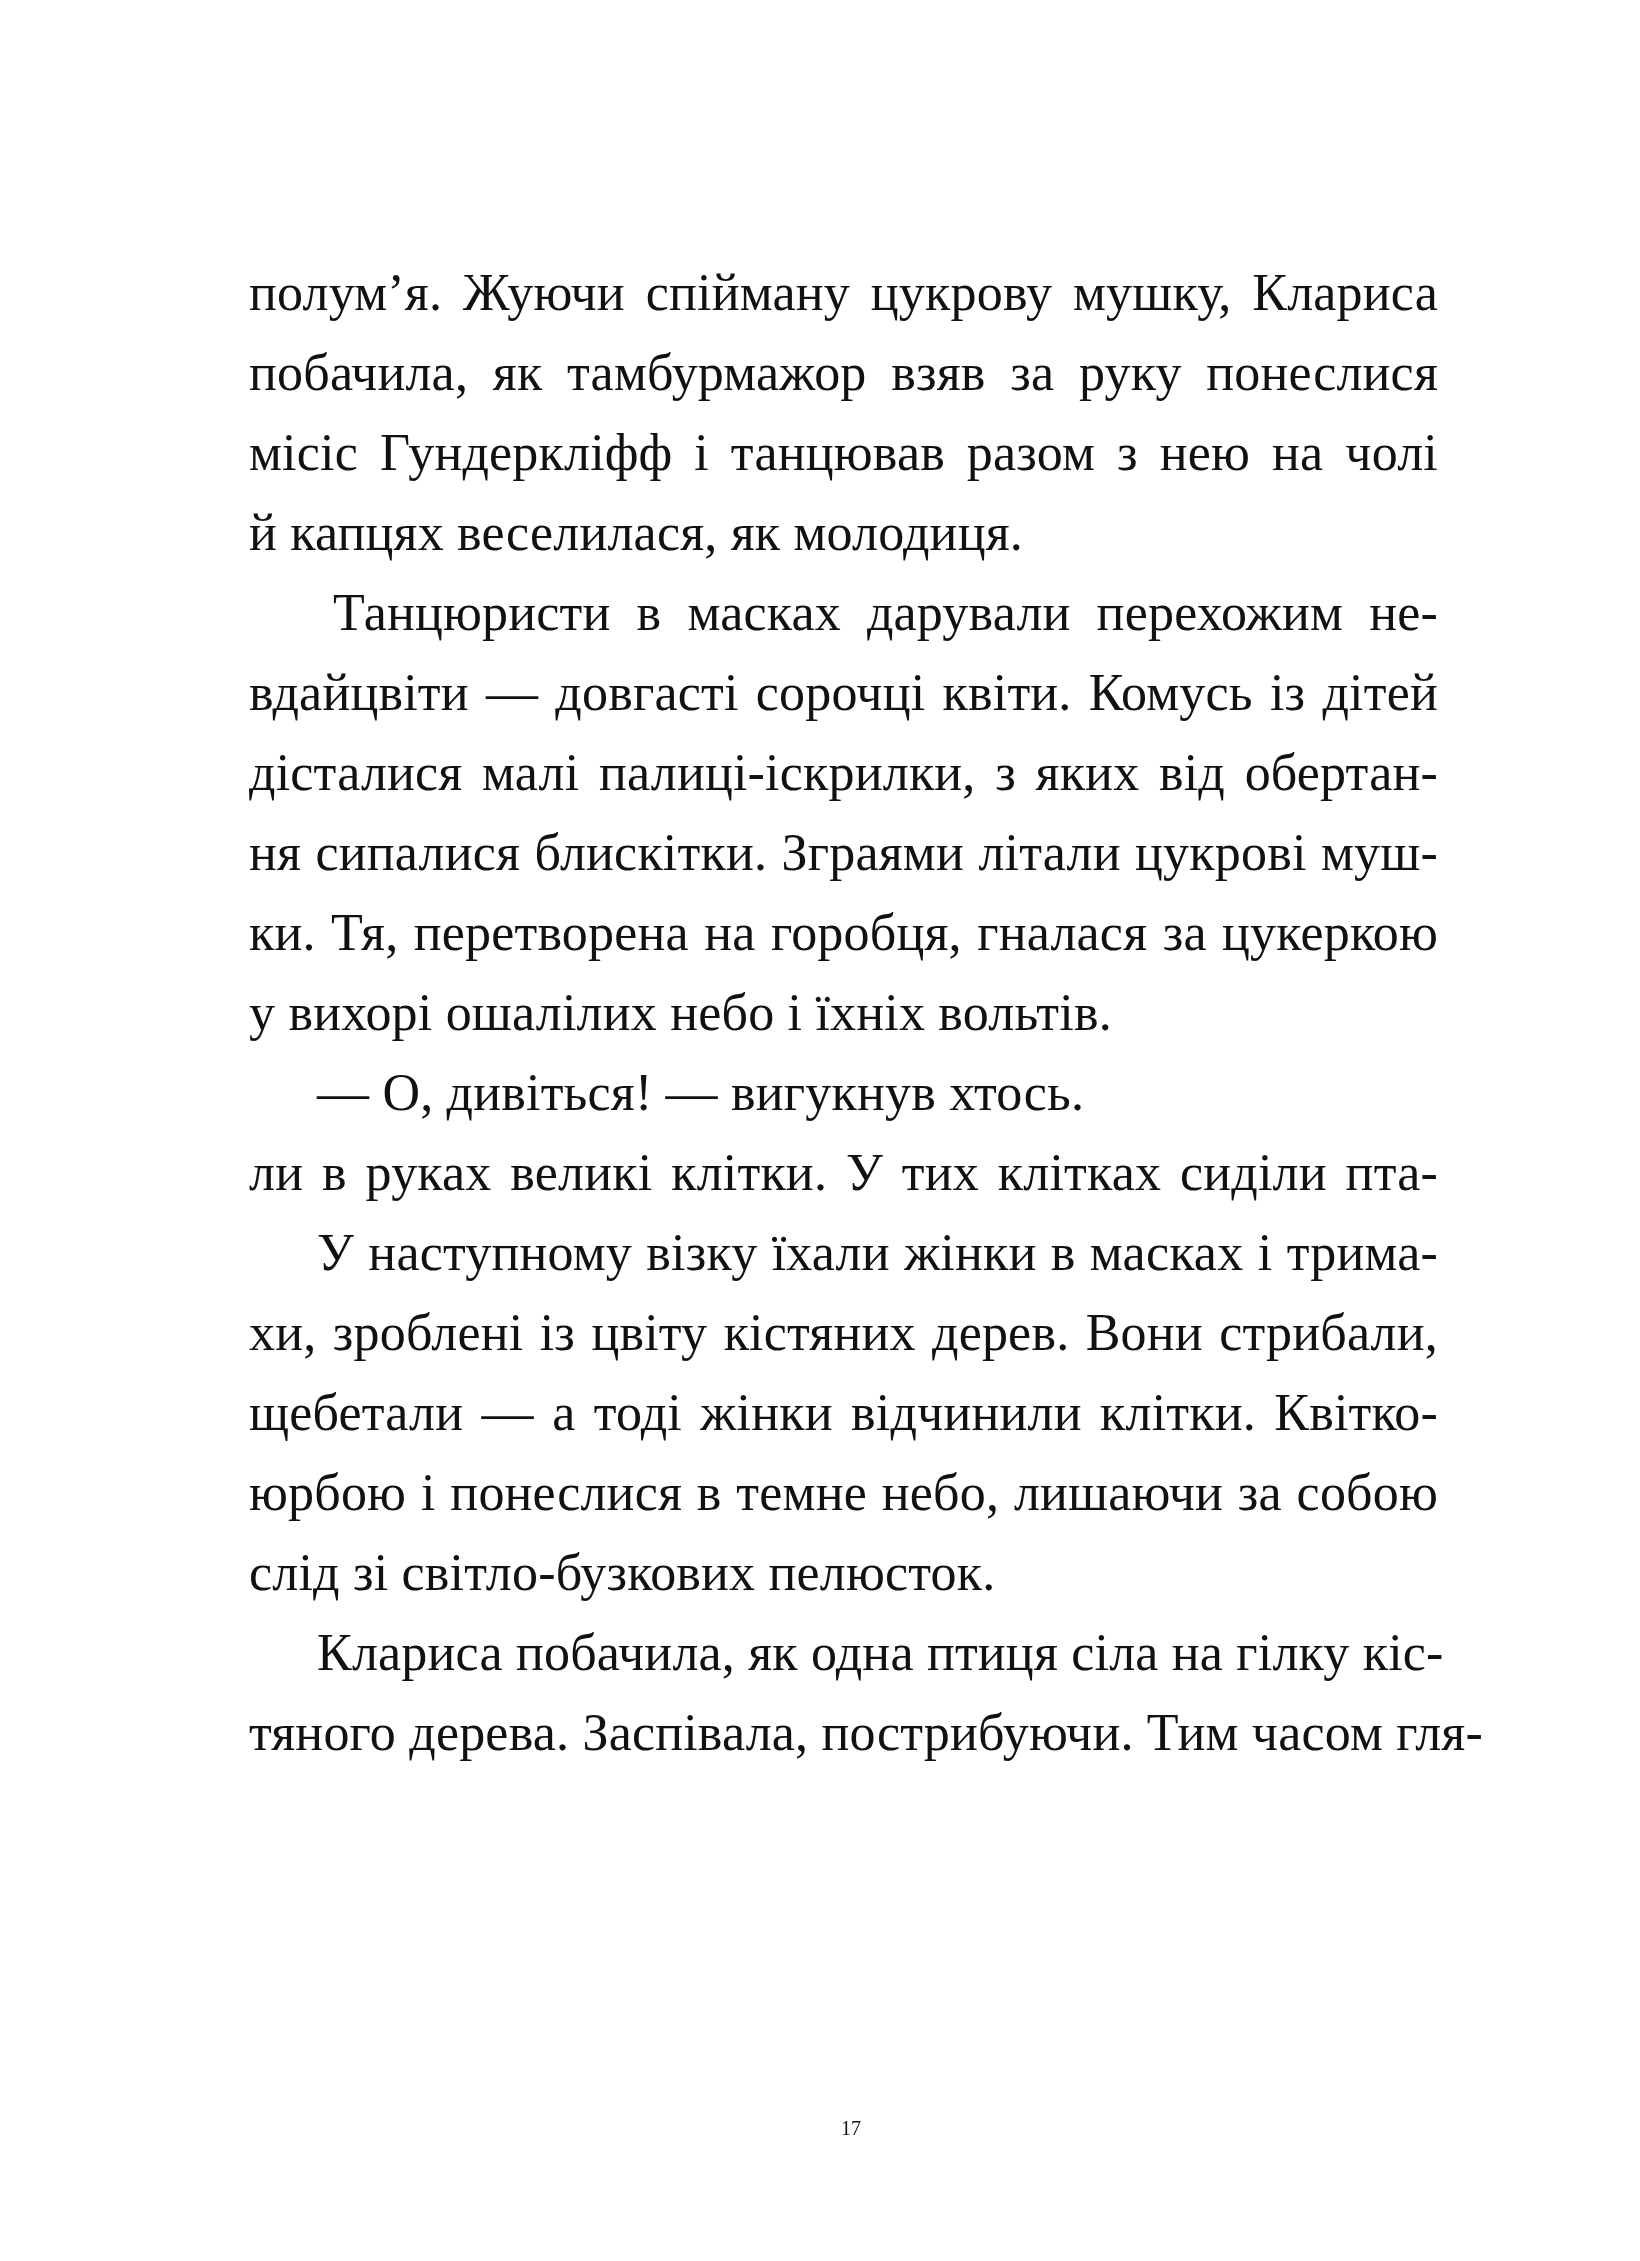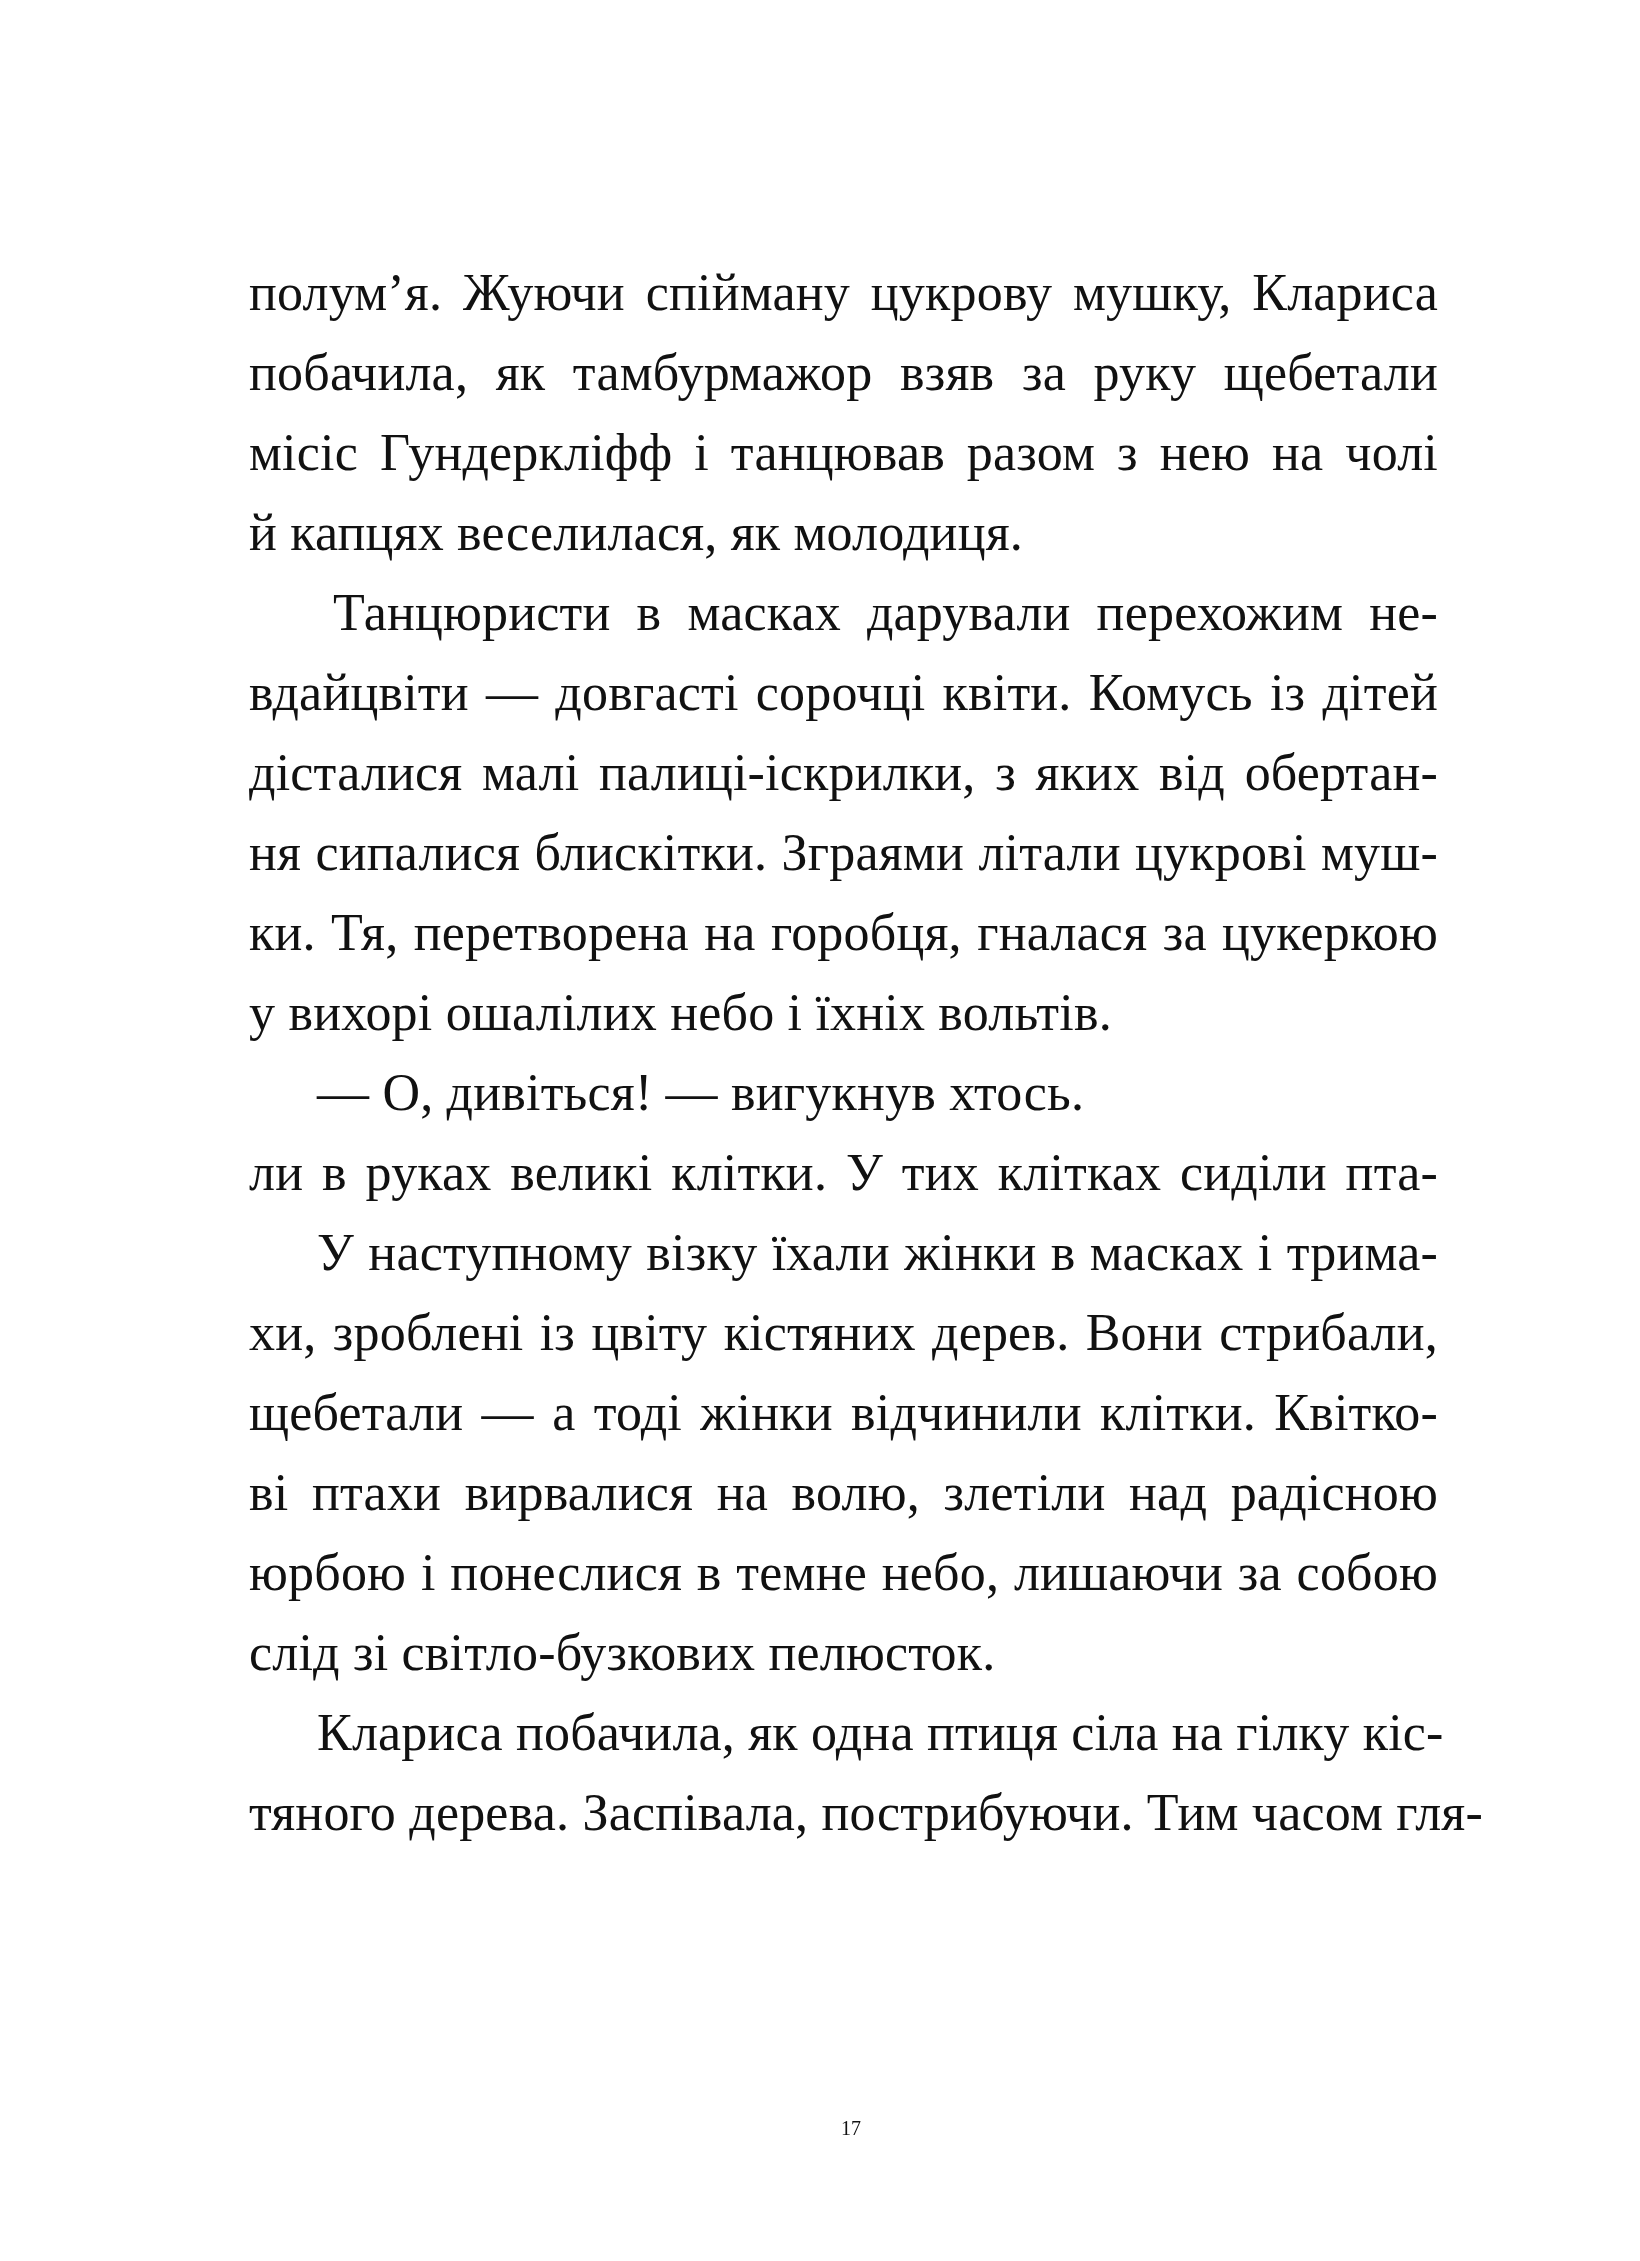--- a/index.html
+++ b/index.html
@@ -40,21 +40,21 @@
   }
 </style>
 </head>
 <body>
 
 <div class="page">
   <div class="text-block">
 
     <div>
       <span class="line">полум’я. Жуючи спійману цукрову мушку, Клариса</span>
-      <span class="line">побачила, як тамбурмажор взяв за руку щебетали</span>
+      <span class="line">побачила, як тамбурмажор взяв за руку понеслися</span>
       <span class="line">місіс Гундеркліфф і танцював разом з нею на чолі</span>
       <span class="line last">й капцях веселилася, як молодиця.</span>
     </div>
 
     <div>
       <span class="line indent-wide">Танцюристи в масках дарували перехожим не-</span>
       <span class="line">вдайцвіти — довгасті сорочці квіти. Комусь із дітей</span>
       <span class="line">дісталися малі палиці-іскрилки, з яких від обертан-</span>
       <span class="line">ня сипалися блискітки. Зграями літали цукрові муш-</span>
       <span class="line">ки. Тя, перетворена на горобця, гналася за цукеркою</span>
@@ -63,21 +63,20 @@
 
     <div>
       <span class="line indent last">—  О, дивіться! — вигукнув хтось.</span>
     </div>
 
     <div>
       <span class="line">ли в руках великі клітки. У тих клітках сиділи пта-</span>
       <span class="line indent">У наступному візку їхали жінки в масках і трима-</span>
       <span class="line">хи, зроблені із цвіту кістяних дерев. Вони стрибали,</span>
       <span class="line">щебетали — а тоді жінки відчинили клітки. Квітко-</span>
-      <span class="line">ві птахи вирвалися на волю, злетіли над радісною</span>
       <span class="line">юрбою і понеслися в темне небо, лишаючи за собою</span>
       <span class="line last">слід зі світло-бузкових пелюсток.</span>
     </div>
 
     <div>
       <span class="line indent">Клариса побачила, як одна птиця сіла на гілку кіс-</span>
       <span class="line">тяного дерева. Заспівала, пострибуючи. Тим часом гля-</span>
     </div>
 
   </div>

